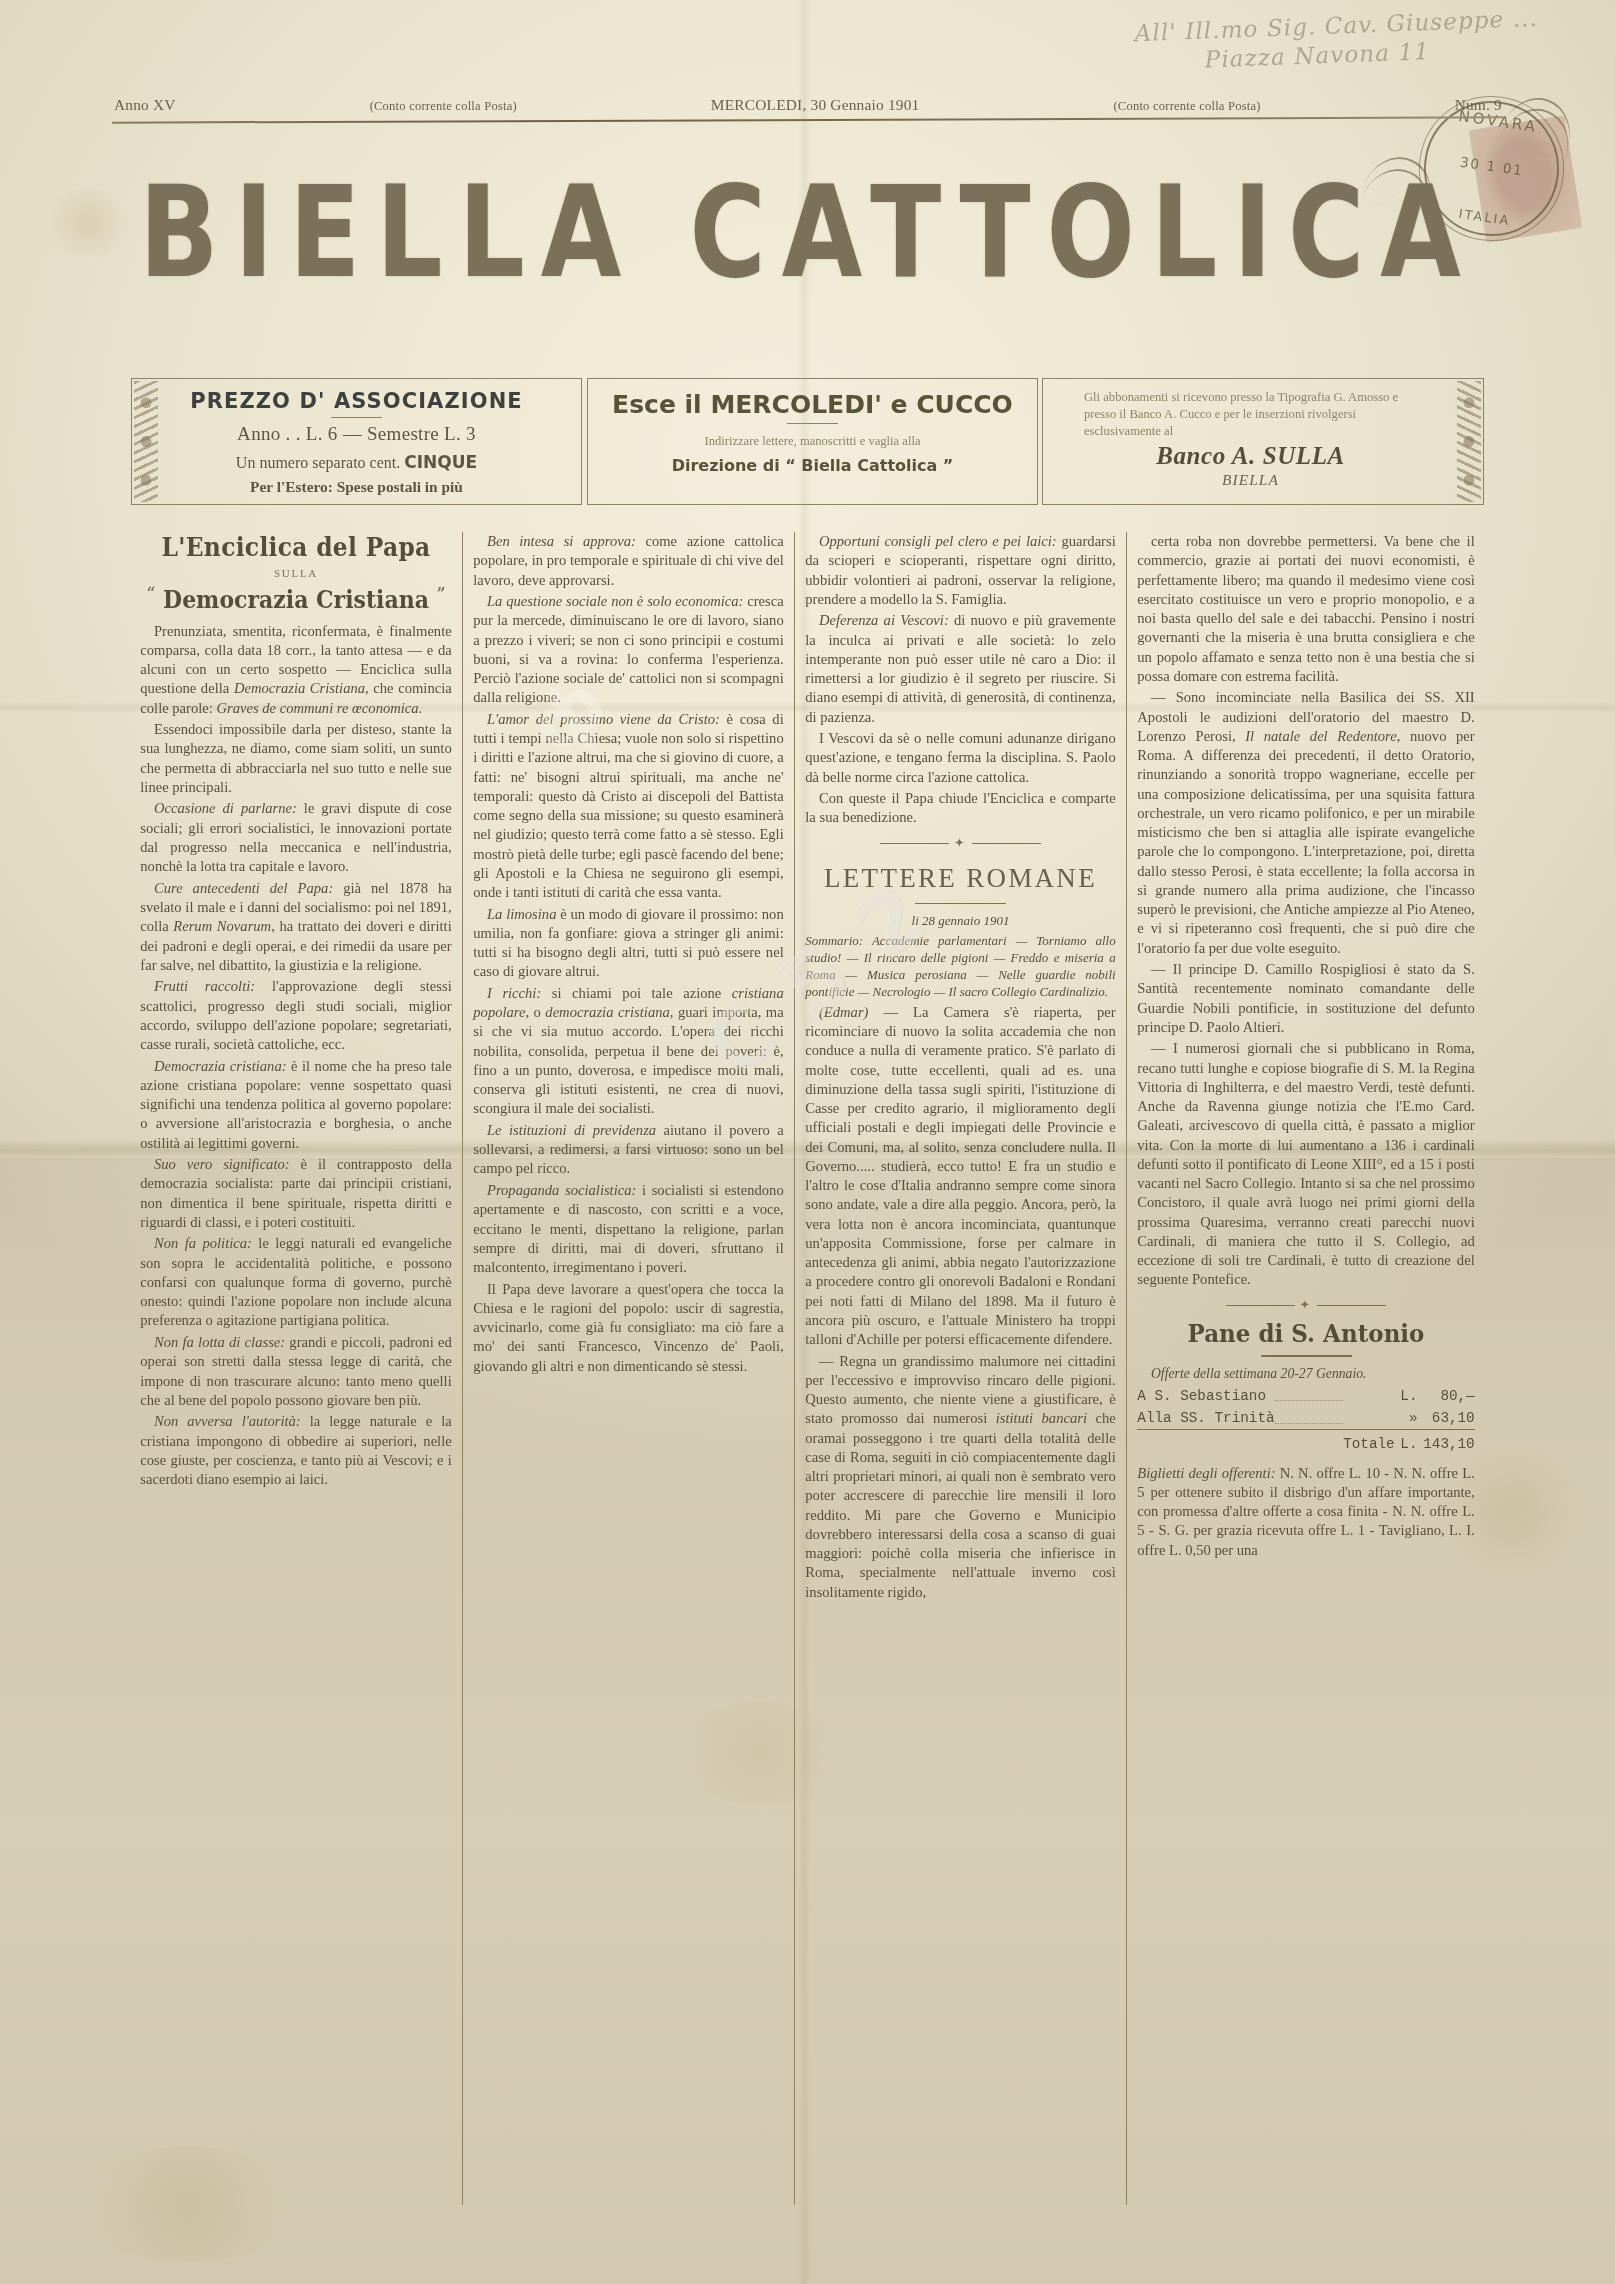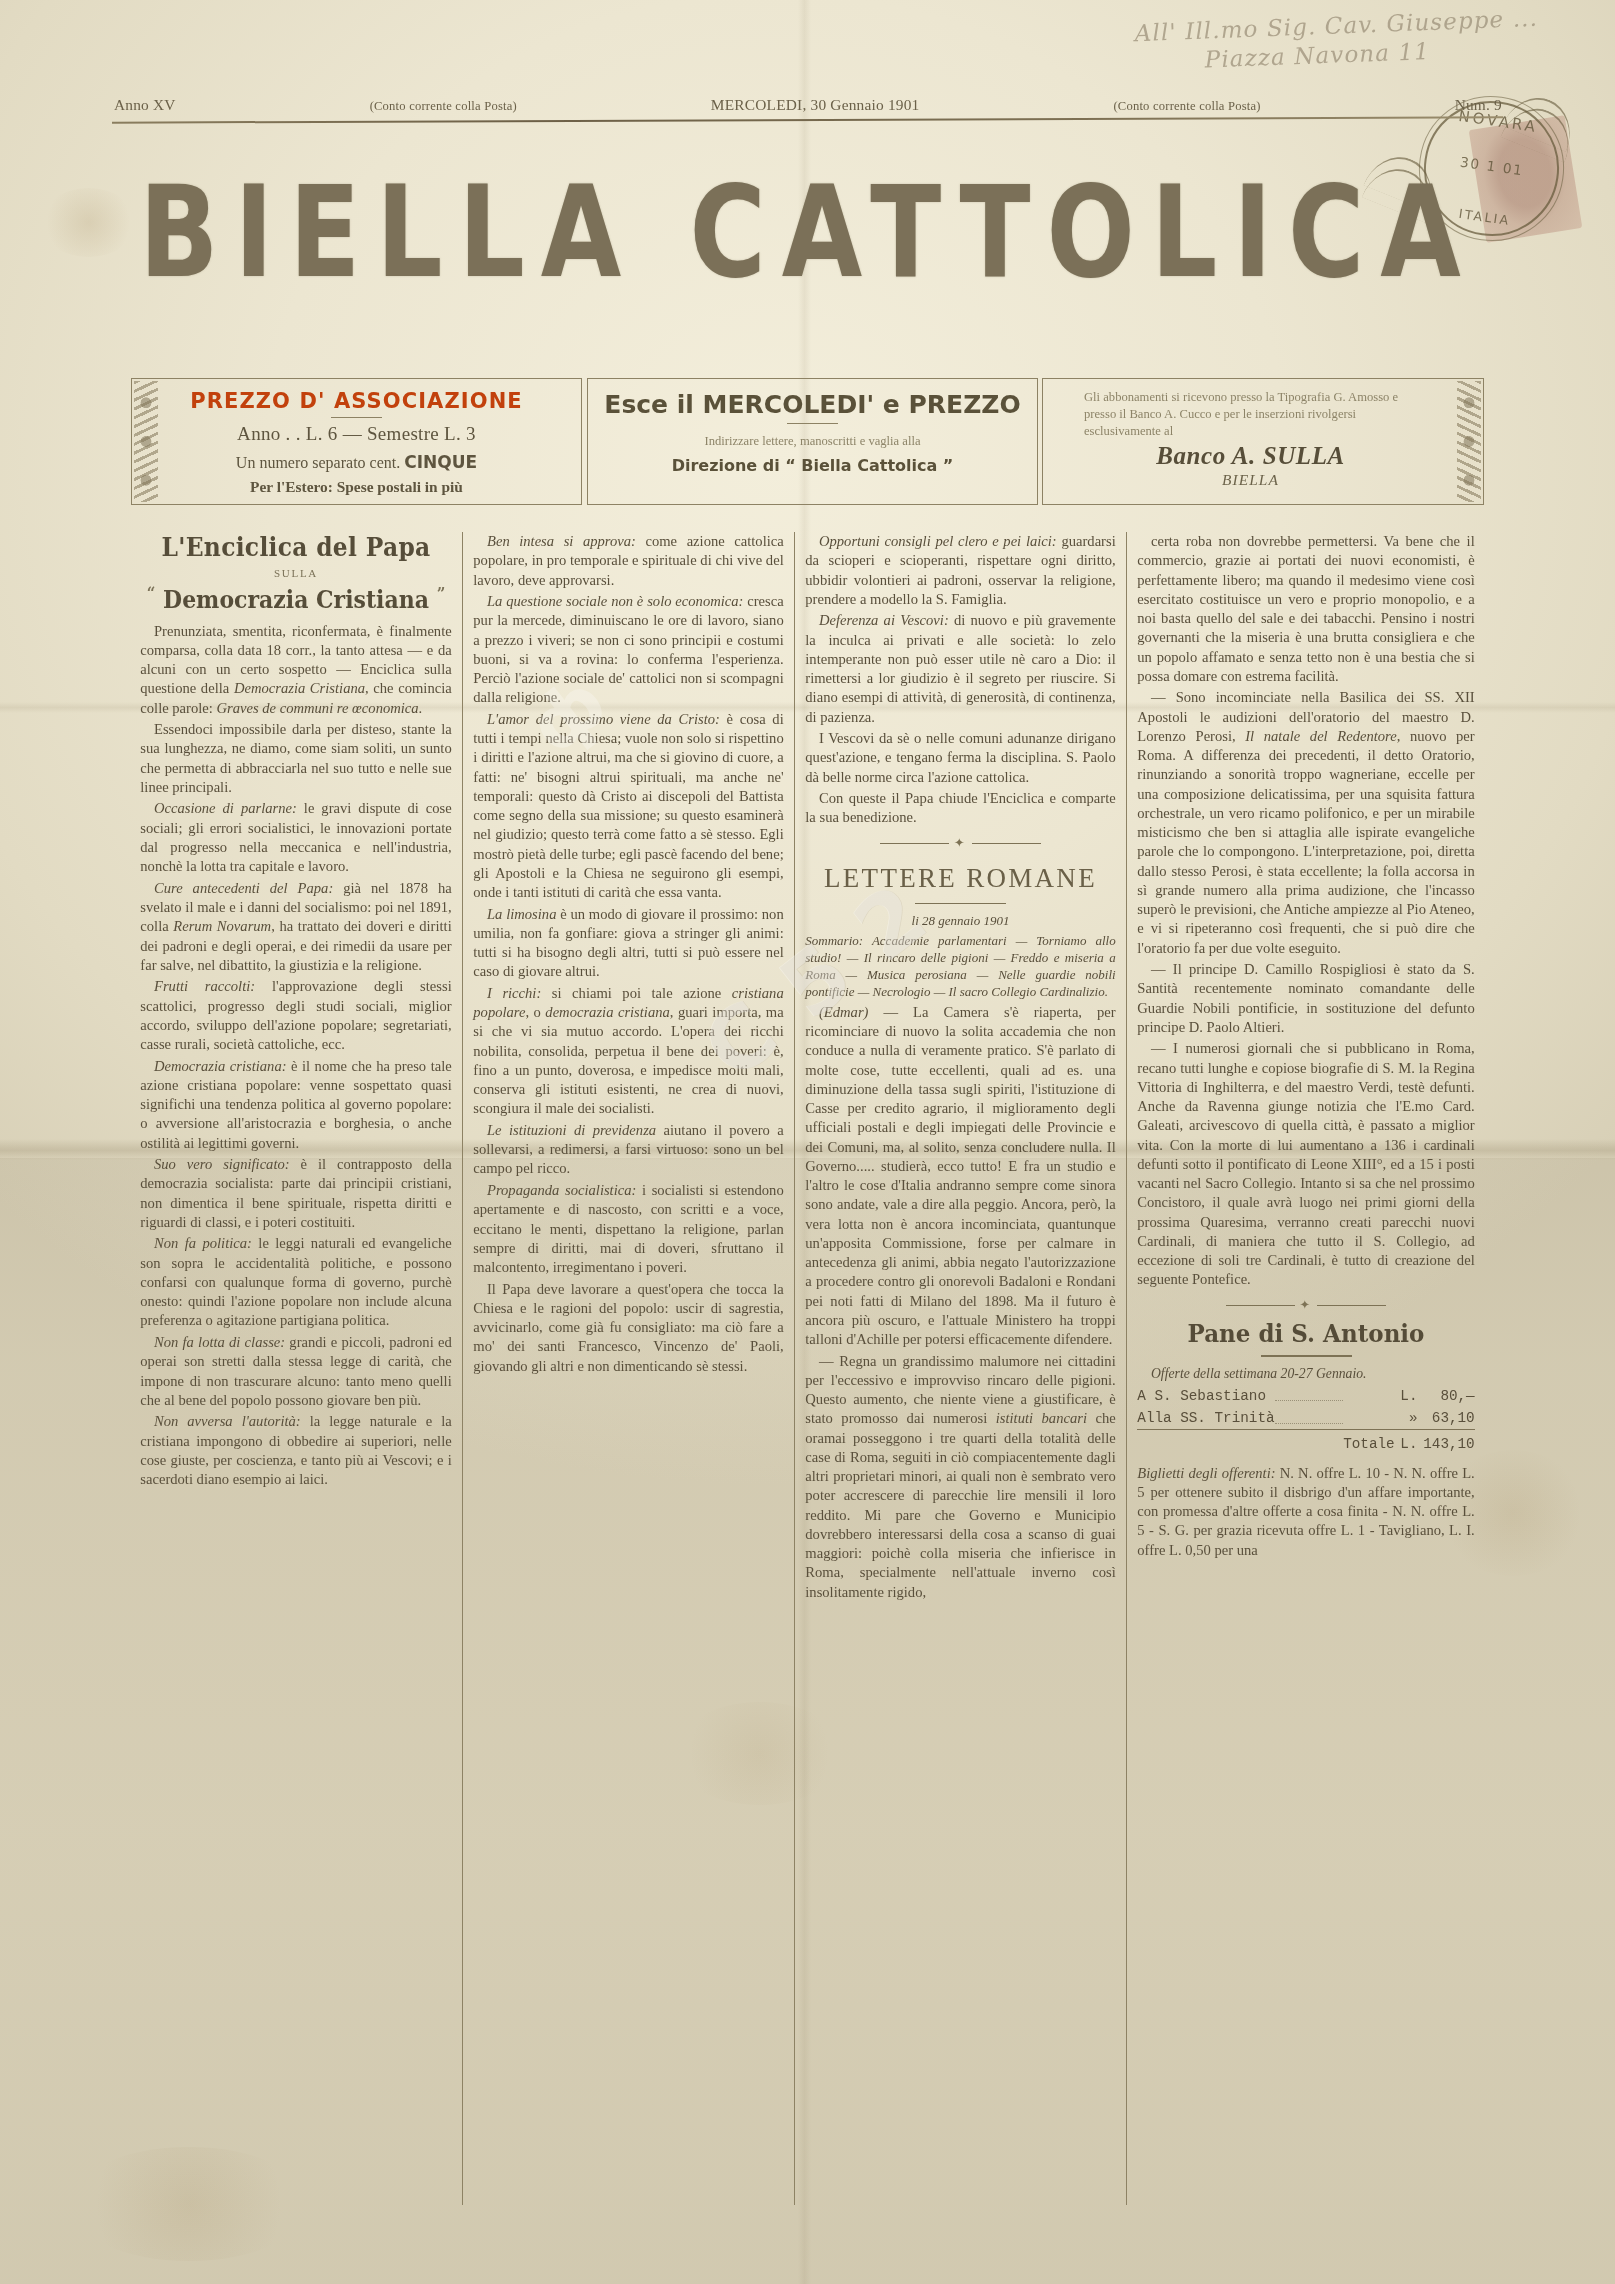--- a/index.html
+++ b/index.html
@@ -85,21 +85,21 @@
     background:
       repeating-linear-gradient(155deg,rgba(130,118,88,.55) 0 2.9px,rgba(130,118,88,0) 2.9px 8px),
       radial-gradient(circle at 50% 18%,rgba(120,108,80,.5) 0 5.1px,transparent 5.7px),
       radial-gradient(circle at 50% 50%,rgba(120,108,80,.5) 0 5.1px,transparent 5.7px),
       radial-gradient(circle at 50% 82%,rgba(120,108,80,.5) 0 5.1px,transparent 5.7px);
   }
   .ornL{left:2.3px;}
   .ornR{right:2.3px;transform:scaleX(-1);}
   .bigcap{
     font-family:"DejaVu Sans", sans-serif;font-weight:700;
-    font-size:21px;letter-spacing:1.1px;color:#c2410c;
+    font-size:21px;letter-spacing:1.1px;color:#404040;
   }
   .lineA{font-size:19px;letter-spacing:0.3px;margin-top:3.4px;}
   .lineB{font-size:16px;margin-top:6.9px;}
   .lineC{font-size:15.4px;margin-top:5.7px;}
   .bold{font-weight:700;}
   .escehead{
     font-family:"DejaVu Sans", sans-serif;font-weight:700;
     font-size:25px;letter-spacing:0px;color:#5a5139;
   }
   .fineprint{font-size:12.6px;color:#8d8468;margin-top:9px;line-height:1.35;padding:0 26px;}
@@ -303,21 +303,21 @@
       <div class="lineB">
         <span>Un numero separato cent.</span>
         <span class="bold" style="font-family:'DejaVu Sans',sans-serif;font-size:17px;">CINQUE</span>
       </div>
       <div class="lineC bold">Per l'Estero: Spese postali in più</div>
     </div>
   </div>
 
   <div class="ibox" id="boxB">
     <div style="padding:11.4px 15px 0;">
-      <div class="escehead">Esce il MERCOLEDI' e PREZZO</div>
+      <div class="escehead">Esce il MERCOLEDI' e CUCCO</div>
       <div class="rule-mini"></div>
       <div class="fineprint">Indirizzare lettere, manoscritti e vaglia alla</div>
       <div class="dirline">Direzione di “ Biella Cattolica ”</div>
     </div>
   </div>
 
   <div class="ibox" id="boxC">
     <div class="ornR"></div>
     <div style="padding:9px 40px 0 15px;">
       <div class="fineprint" style="margin-top:1.1px;text-align:left;">Gli abbonamenti si ricevono presso la Tipografia G. Amosso e presso il Banco A. Cucco e per le inserzioni rivolgersi esclusivamente al</div>

